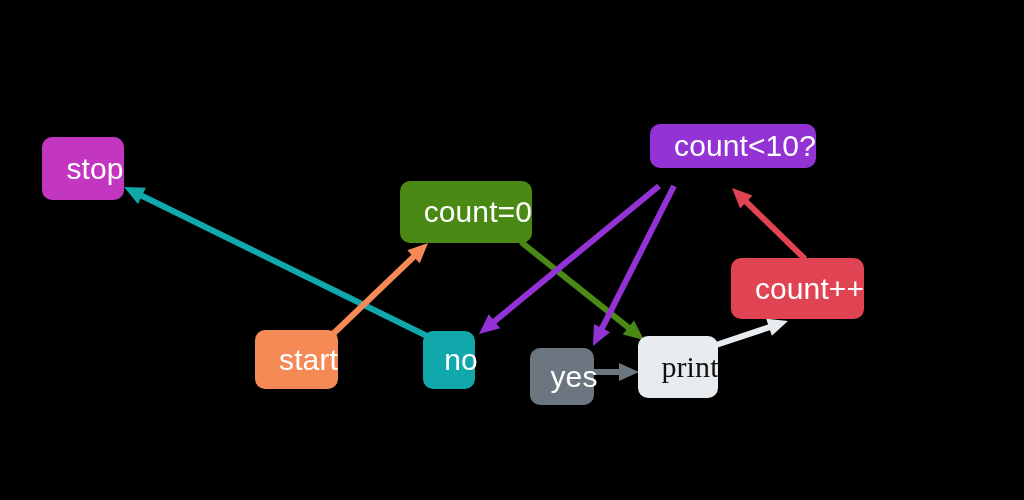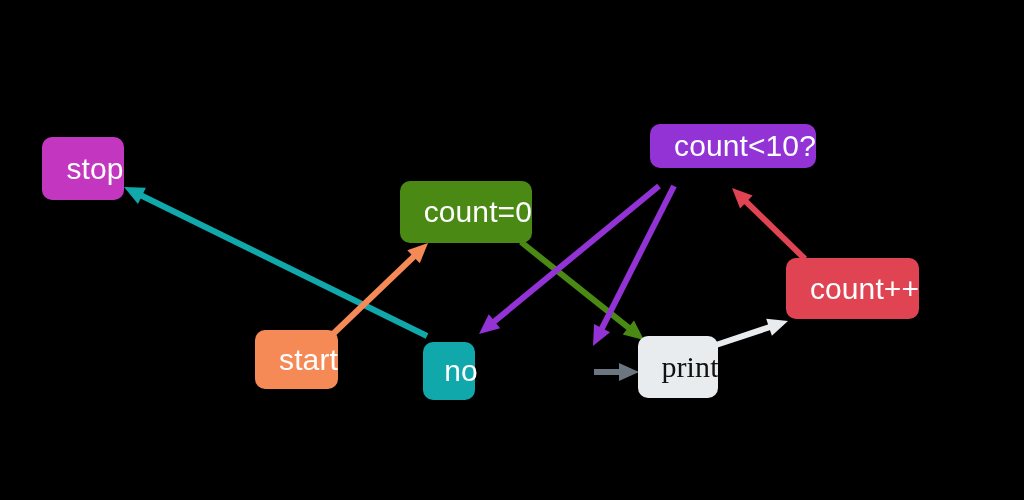--- a/index.html
+++ b/index.html
@@ -68,26 +68,29 @@
 
   <div class="node" style="left: 42px; top: 137px; width: 82px; height: 63px; background: rgb(195, 54, 191); color: rgb(255, 255, 255);">
     <span class="node-label">stop</span>
   </div>
   <div class="node" style="left: 400px; top: 181px; width: 132px; height: 62px; background: rgb(74, 138, 20); color: rgb(255, 255, 255); justify-content: flex-end;">
     <span class="node-label">count=0</span>
   </div>
   <div class="node" style="left: 613px; top: 124px; width: 166px; height: 44px; background: rgb(147, 51, 214); color: rgb(255, 255, 255); margin-left: 37px;">
     <span class="node-label">count&lt;10?</span>
   </div>
-  <div class="node" style="left: 786px; top: 258px; width: 133px; height: 61px; background: rgb(224, 68, 82); color: rgb(255, 255, 255);">
+  <div class="node" style="left: 731px; top: 258px; width: 133px; height: 61px; background: rgb(224, 68, 82); color: rgb(255, 255, 255);">
     <span class="node-label">count++</span>
   </div>
   <div class="node" style="left: 255px; top: 330px; width: 83px; height: 59px; background: rgb(245, 138, 87); color: rgb(255, 255, 255);">
     <span class="node-label">start</span>
   </div>
-  <div class="node" style="left: 423px; top: 331px; width: 52px; height: 58px; background: rgb(17, 168, 172); color: rgb(255, 255, 255); margin-top: 11px;">
+  <div class="node" style="left: 423px; top: 331px; width: 52px; height: 58px; background: rgb(17, 168, 172); color: rgb(255, 255, 255);">
     <span class="node-label">no</span>
+  </div>
+  <div class="node" style="left: 530px; top: 348px; width: 64px; height: 57px; background: rgb(107, 118, 128); color: rgb(255, 255, 255);">
+    <span class="node-label">yes</span>
   </div>
   <div class="node" style="left: 638px; top: 336px; width: 80px; height: 62px; background: rgb(232, 236, 239); color: rgb(17, 17, 17); font-family: Liberation Serif, serif;">
     <span class="node-label">print</span>
   </div>
 
 </div>
 
 </body></html>

